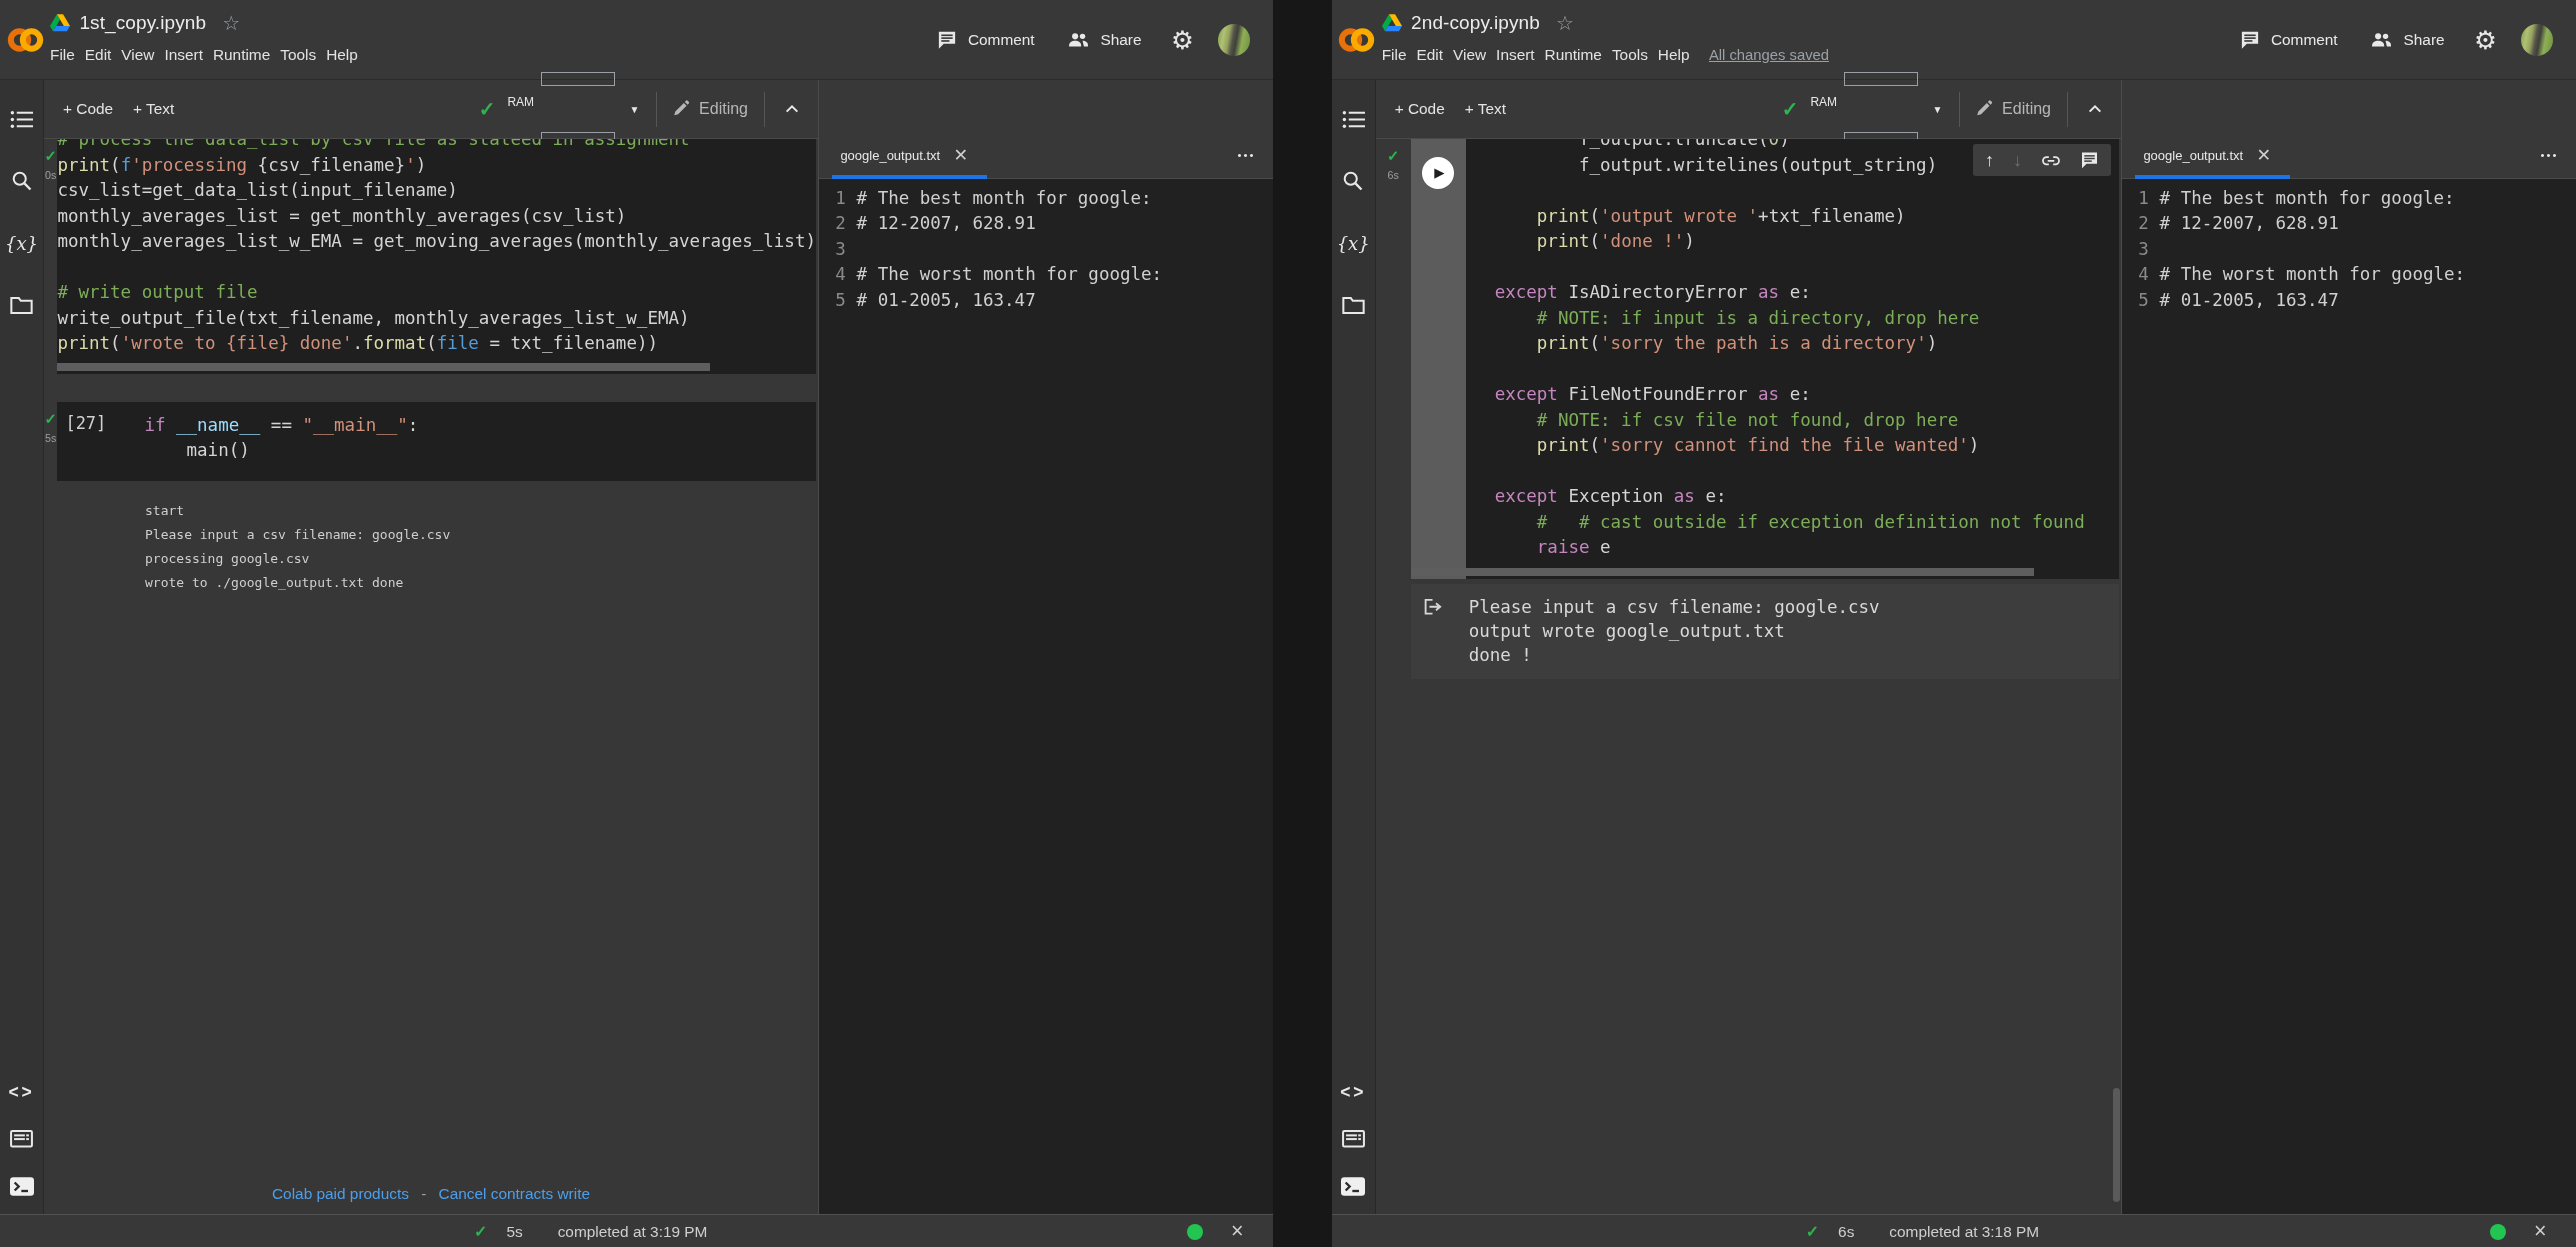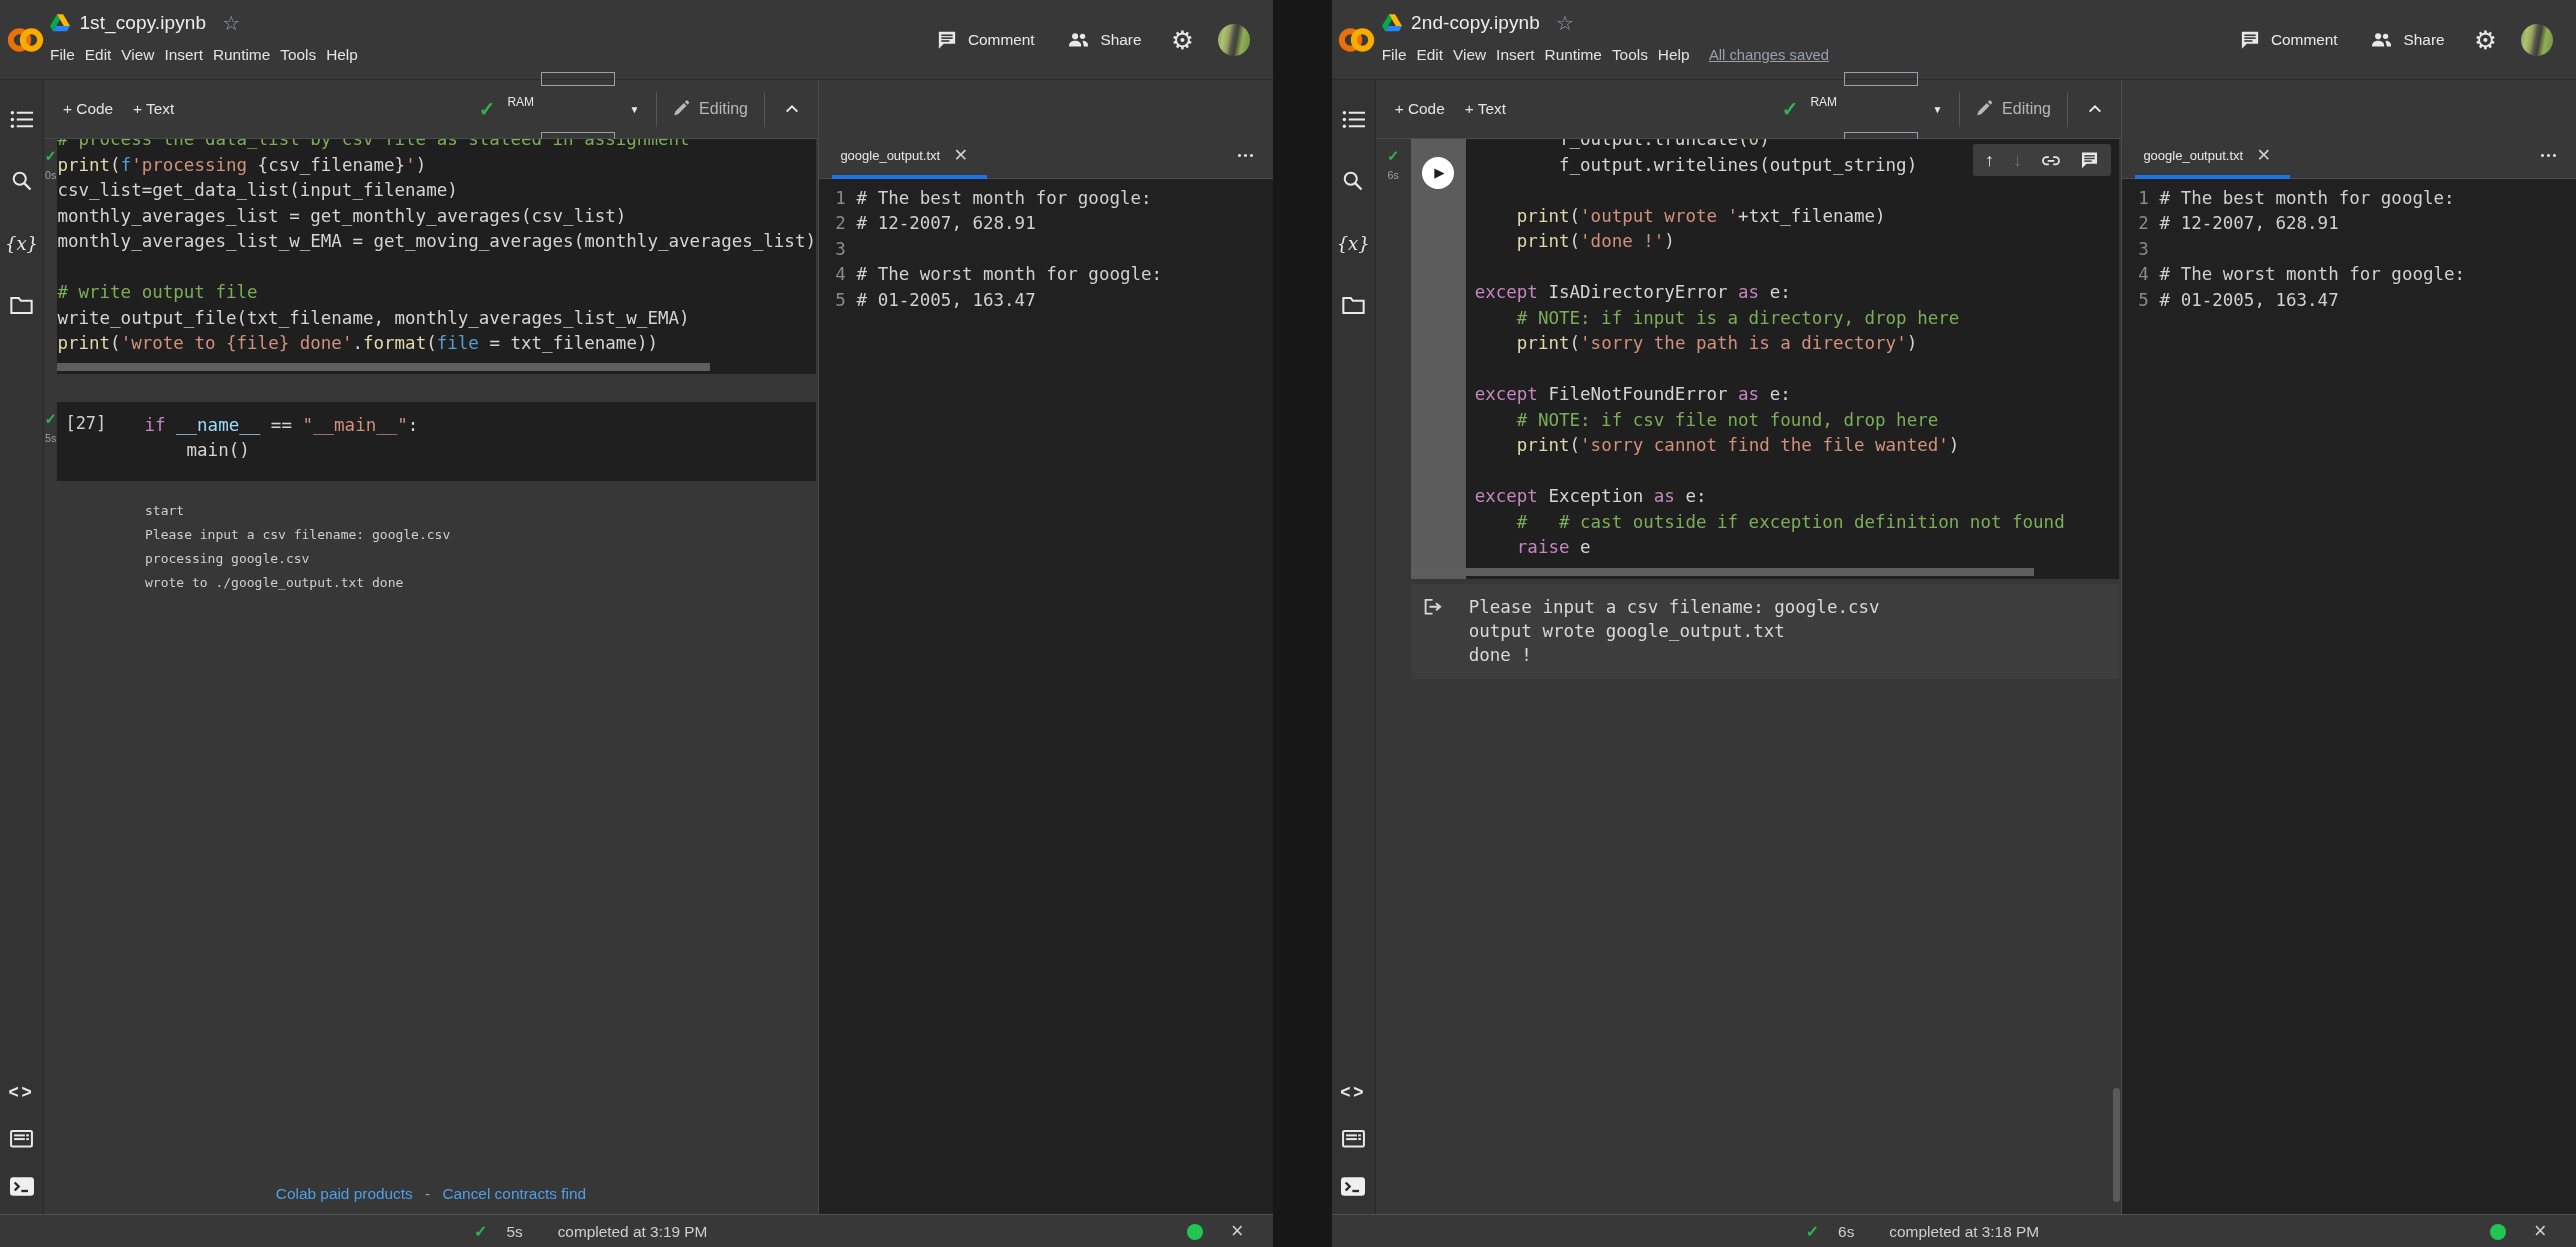--- a/index.html
+++ b/index.html
@@ -86,21 +86,21 @@
   .plain-output { font-family:"DejaVu Sans Mono", monospace; font-size:13px; line-height:24px;
                   color:#cfcfcf; margin:17.5px 0 0 101px; }
   .plain-output div { white-space:pre; min-height:24px; }
 
   
   .cellR { height:440px; }
   .runstrip { width:55px; flex:none; background:#5c5c5c; }
   .playbtn { width:32px; height:32px; border-radius:50%; background:#ffffff; margin:17.5px auto 0 auto;
              display:flex; align-items:center; justify-content:center; }
   .playbtn span { color:#1f1f1f; font-size:13.4px; margin-left:2.7px; }
-  .codearea { flex:1; min-width:0; overflow:hidden; position:relative; padding-left:9px; }
+  .codearea { flex:1; min-width:0; overflow:hidden; position:relative; padding-left:29px; }
   .celltools { position:absolute; top:5.4px; right:8px; background:#3e3e3e; border-radius:2.7px;
                display:flex; align-items:center; gap:19px; padding:5.4px 12px; }
   .ct-up { font-size:18px; color:#e8e8e8; } .ct-down { font-size:18px; color:#6f6f6f; }
 
   .outrow { display:flex; margin-top:5.4px; }
   .outbox { flex:1; background:#3d3d3d; margin-right:2px; position:relative; padding:10.7px 0 12px 0; }
   .outbox .oicon { position:absolute; left:10.7px; top:12px; }
   .outtext { font-family:"DejaVu Sans Mono", monospace; font-size:17.5px; line-height:24px;
              color:#d8d8d8; margin-left:58px; }
   .outtext div { white-space:pre; min-height:24px; }
@@ -306,21 +306,21 @@
           <div class="plain-output">
               <div>start</div>
               <div>Please input a csv filename: google.csv</div>
               <div>processing google.csv</div>
               <div>wrote to ./google_output.txt done</div>
             </div>
 
           <div class="footer-links">
             <a href="#">Colab paid products</a>
             <span class="fl-sep">-</span>
-            <a href="#">Cancel contracts find</a>
+            <a href="#">Cancel contracts write</a>
           </div>
         </div>
       </div>
 
       <div class="editor">
         <div class="ed-top"></div>
         <div class="ed-tabs">
           <span class="ed-tab">
             <span class="tlabel">google_output.txt</span>
             <span class="tclose">✕</span>

